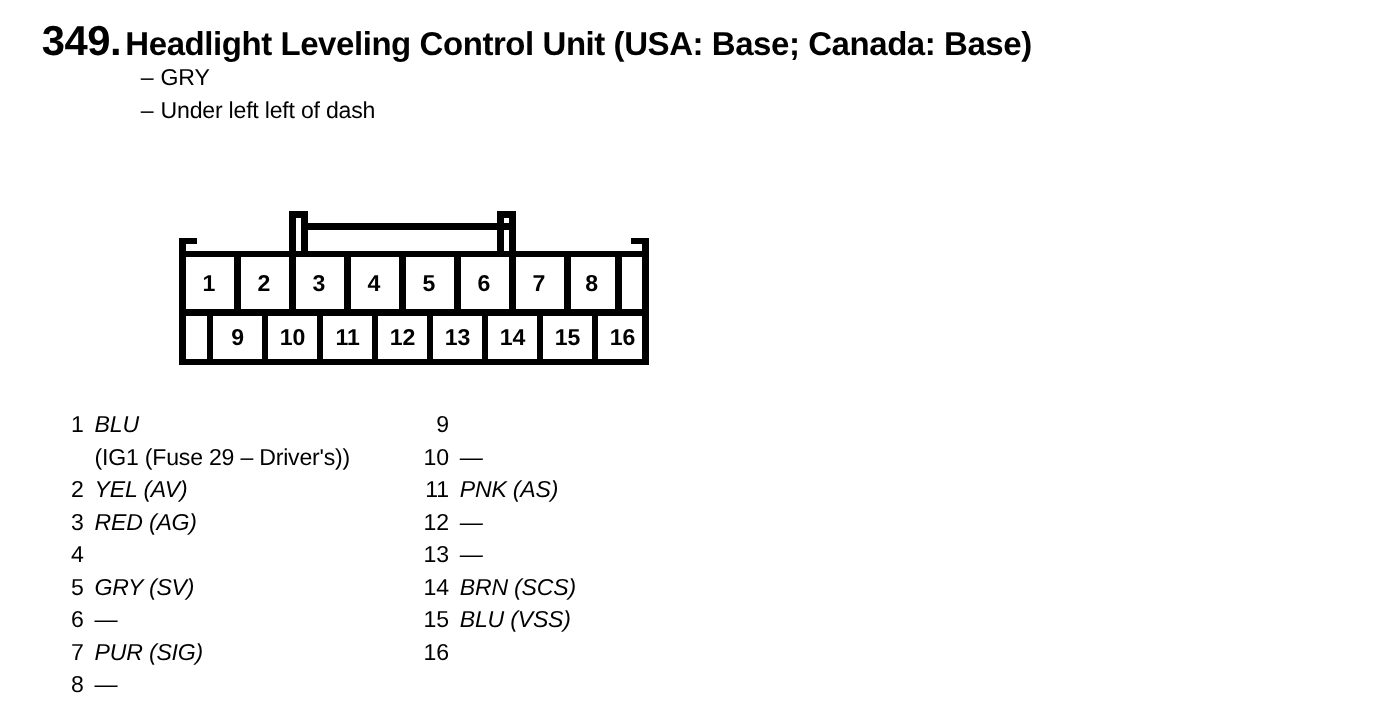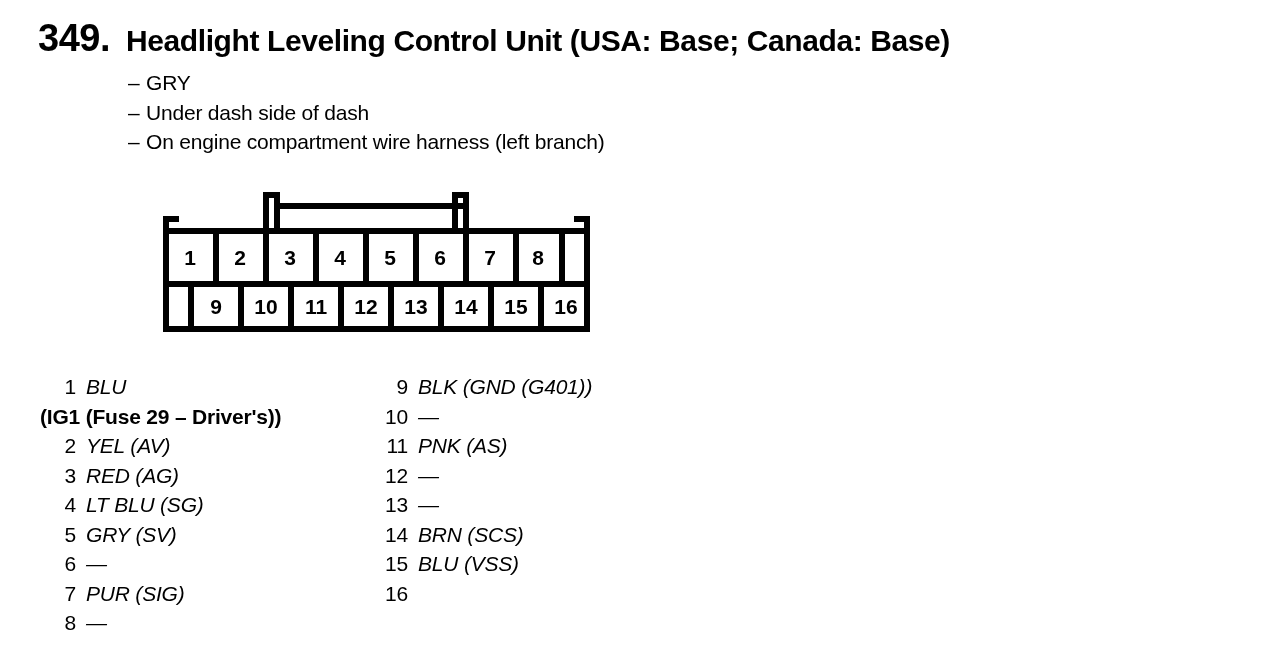--- a/index.html
+++ b/index.html
@@ -28,28 +28,28 @@
   }
   #title-number {
     font-size: 38px;
     font-weight: bold;
     letter-spacing: -0.5px;
   }
   #title-text {
     font-size: 30px;
     font-weight: bold;
     letter-spacing: -0.4px;
-    margin-left: 16px;
+    margin-left: 4px;
   }
 
   
   #description-list {
     position: absolute;
     left: 128px;
-    top: 68px;
+    top: 56px;
     width: 900px;
   }
   .desc-line {
     font-size: 21px;
     line-height: 29.5px;
     letter-spacing: -0.2px;
     white-space: nowrap;
   }
   .desc-dash {
     display: inline-block;
@@ -96,42 +96,39 @@
     flex: 0 0 auto;
     letter-spacing: -0.2px;
   }
   .pin-desc {
     margin-left: 10px;
     flex: 0 0 auto;
     letter-spacing: -0.2px;
     font-style: italic;
   }
   .pin-cont {
+    margin-left: 46px;
     letter-spacing: -0.2px;
     line-height: 29.5px;
     white-space: nowrap;
-    font-weight: bold;
   }
 </style>
 </head>
 <body>
 
 <div id="title-block">
   <span id="title-number">349.</span><span id="title-text">Headlight Leveling Control Unit (USA: Base; Canada: Base)</span>
 </div>
 
 <div id="description-list">
   <div class="desc-line">
     <span class="desc-dash">–</span><span>GRY</span>
   </div>
   <div class="desc-line">
-    <span class="desc-dash">–</span><span>Under dash side of dash</span>
-  </div>
-  <div class="desc-line">
-    <span class="desc-dash">–</span><span>On engine compartment wire harness (left branch)</span>
+    <span class="desc-dash">–</span><span>Under left left of dash</span>
   </div>
 </div>
 
 <div id="connector">
   <svg width="436" height="152" viewBox="0 0 436 152" xmlns="http://www.w3.org/2000/svg">
 
     <g shape-rendering="crispEdges">
 
       <path d="M 103 6 L 120 6 L 120 46 L 114 46 L 114 12 L 109 12 L 109 46 L 103 46 Z" fill="#000000"></path>
 
@@ -209,21 +206,20 @@
   <div class="pin-row">
     <span class="pin-index">2</span>
     <span class="pin-desc">YEL (AV)</span>
   </div>
   <div class="pin-row">
     <span class="pin-index">3</span>
     <span class="pin-desc">RED (AG)</span>
   </div>
   <div class="pin-row">
     <span class="pin-index">4</span>
-    <span class="pin-desc">LT BLU (SG)</span>
   </div>
   <div class="pin-row">
     <span class="pin-index">5</span>
     <span class="pin-desc">GRY (SV)</span>
   </div>
   <div class="pin-row">
     <span class="pin-index">6</span>
     <span class="pin-desc">—</span>
   </div>
   <div class="pin-row">
@@ -232,21 +228,20 @@
   </div>
   <div class="pin-row">
     <span class="pin-index">8</span>
     <span class="pin-desc">—</span>
   </div>
 </div>
 
 <div id="pin-list-right" class="pin-list">
   <div class="pin-row">
     <span class="pin-index">9</span>
-    <span class="pin-desc">BLK (GND (G401))</span>
   </div>
   <div class="pin-row">
     <span class="pin-index">10</span>
     <span class="pin-desc">—</span>
   </div>
   <div class="pin-row">
     <span class="pin-index">11</span>
     <span class="pin-desc">PNK (AS)</span>
   </div>
   <div class="pin-row">

